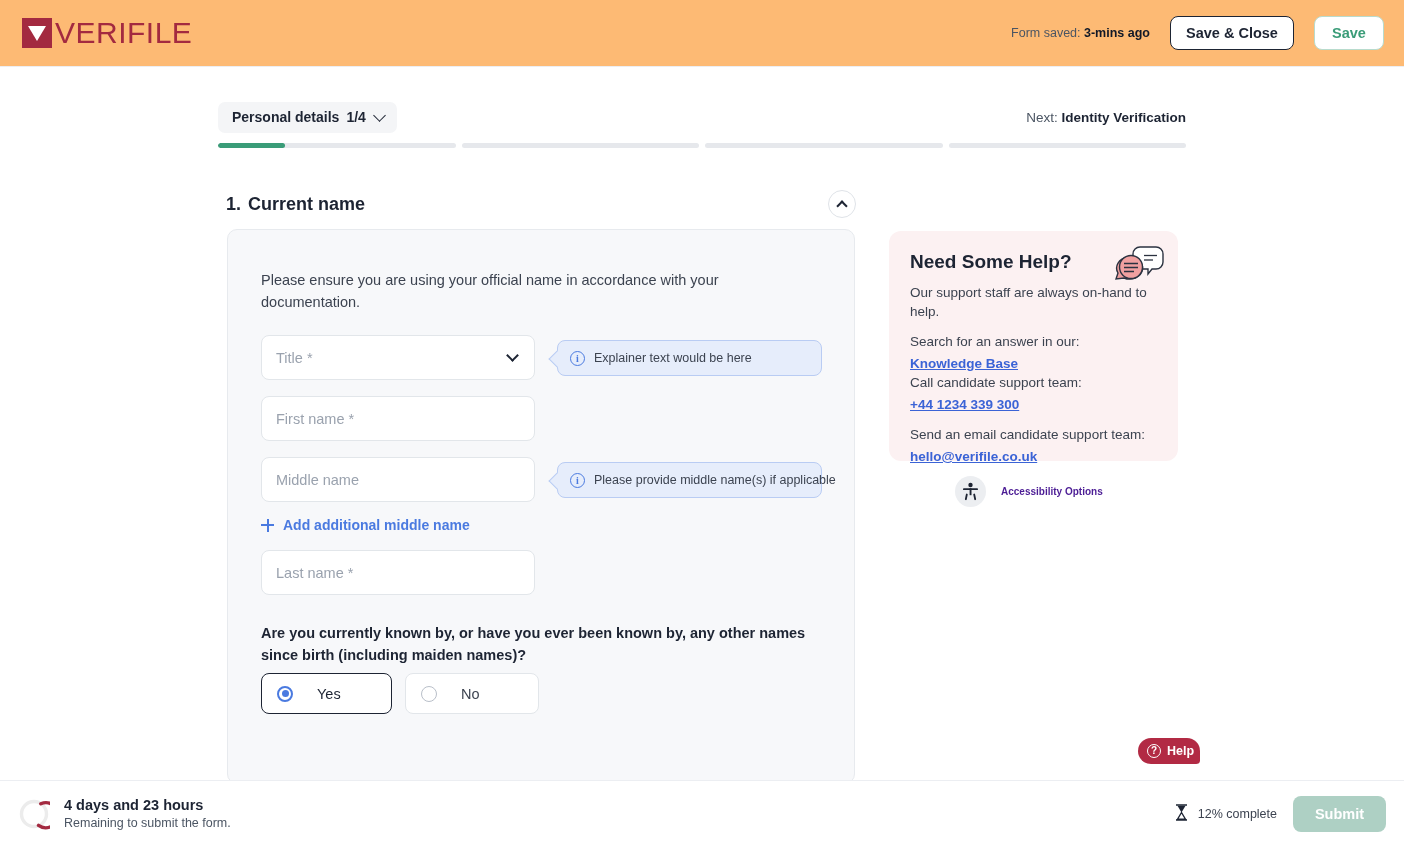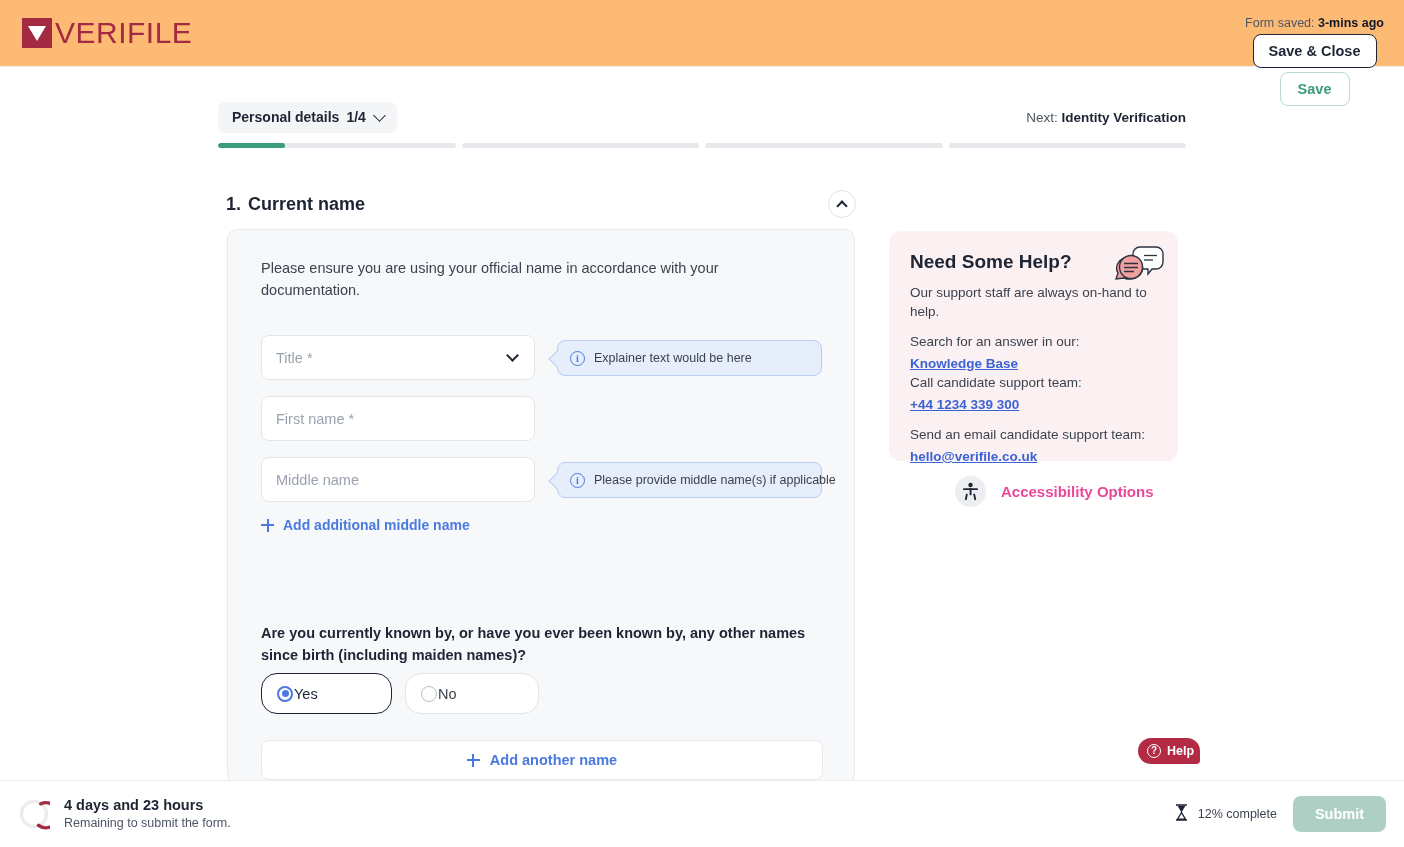--- a/index.html
+++ b/index.html
@@ -38,21 +38,21 @@
     border-top: 15px solid #ffffff;
   }
   .logo-word {
     font-size: 30px; letter-spacing: 0.5px; color: #a32a40;
     font-weight: 400; margin-left: 3px; line-height: 30px;
     font-family: "Liberation Sans", sans-serif;
   }
 
   .header-right {
     position: absolute; right: 20px; top: 16px;
-    display: flex; align-items: center; gap: 4px; flex-direction: column;
+    display: flex; align-items: center; gap: 20px;
   }
   .form-saved {
     font-size: 12.5px; color: #4b5563; white-space: nowrap;
   }
   .form-saved b { color: #111827; font-weight: 700; }
   .btn {
     border-radius: 8px; font-size: 14.5px; font-weight: 700;
     cursor: pointer; background: #fff; white-space: nowrap;
     display: flex; align-items: center; justify-content: center;
   }
@@ -112,21 +112,21 @@
   }
 
   
   .form-card {
     position: absolute; top: 229px; left: 227px;
     width: 628px; height: 555px;
     background: #f7f8fa; border: 1px solid #e7eaee;
     border-radius: 10px; overflow: hidden;
   }
   .intro {
-    position: absolute; top: 27px; left: 33px; width: 520px;
+    position: absolute; top: 39px; left: 33px; width: 520px;
     font-size: 14.5px; line-height: 22px; color: #3c4350;
   }
 
   .field {
     position: absolute; left: 33px; width: 274px; height: 45px;
     background: #ffffff; border: 1px solid #e2e6ea; border-radius: 8px;
     display: flex; align-items: center; padding: 0 14px;
     font-size: 14.5px; color: #9aa2ae; cursor: text;
   }
   .field.select { cursor: pointer; justify-content: space-between; }
@@ -175,22 +175,22 @@
   .plus::before { left: 0; top: 5.5px; width: 13px; height: 2px; }
   .plus::after  { top: 0; left: 5.5px; height: 13px; width: 2px; }
 
   .question {
     position: absolute; left: 33px; top: 392px; width: 565px;
     font-size: 14.5px; line-height: 22px; font-weight: 700; color: #1d2433;
   }
 
   .radio-row { position: absolute; left: 33px; top: 443px; display: flex; gap: 13px; }
   .radio-card {
-    height: 41px; background: #ffffff; border-radius: 16px;
-    display: flex; align-items: center; gap: 1px; padding: 0 15px;
+    height: 41px; background: #ffffff; border-radius: 8px;
+    display: flex; align-items: center; gap: 24px; padding: 0 15px;
     font-size: 14.5px; color: #1d2433; cursor: pointer;
   }
   .radio-card.selected { border: 1.8px solid #1d2433; width: 131px; }
   .radio-card.unselected { border: 1px solid #e2e6ea; width: 134px; color: #3c4350; }
   .radio-dot {
     width: 16px; height: 16px; border-radius: 50%; flex: none;
     border: 2px solid #4a7ae0; display: flex; align-items: center; justify-content: center;
   }
   .radio-dot i { width: 7px; height: 7px; border-radius: 50%; background: #4a7ae0; display: block; }
   .radio-dot.empty { border: 1.8px solid #b9bfc9; }
@@ -221,21 +221,21 @@
   }
 
   .a11y {
     position: absolute; left: 955px; top: 476px;
     display: flex; align-items: center; gap: 15px; cursor: pointer;
   }
   .a11y-circle {
     width: 31px; height: 31px; border-radius: 50%; background: #eceef1;
     display: flex; align-items: center; justify-content: center;
   }
-  .a11y-label { font-size: 15px; font-weight: 700; color: #ec4899; }
+  .a11y-label { font-size: 10px; font-weight: 700; color: #4c1d95; }
 
   
   .help-fab {
     position: absolute; left: 1138px; top: 738px;
     width: 62px; height: 26px; background: #b22a44;
     border-top-left-radius: 14px; border-bottom-left-radius: 14px;
     border-top-right-radius: 14px; border-bottom-right-radius: 4px;
     display: flex; align-items: center; gap: 6px; padding-left: 9px;
     cursor: pointer;
   }
@@ -349,40 +349,39 @@
     <div class="tip tip-2">
       <span class="info-i">i</span>
       <span>Please provide middle name(s) if applicable</span>
     </div>
 
     <div class="add-link">
       <span class="plus"></span>
       <span>Add additional middle name</span>
     </div>
 
+    <div class="field f-last">
+      <span>Last name *</span>
+    </div>
 
     <div class="question">Are you currently known by, or have you ever been known by, any other names since birth (including maiden names)?</div>
 
     <div class="radio-row">
       <div class="radio-card selected">
         <span class="radio-dot">
             <i></i>
           </span>
         <span>Yes</span>
       </div>
       <div class="radio-card unselected">
         <span class="radio-dot empty"></span>
         <span>No</span>
       </div>
     </div>
 
-    <div class="add-another">
-      <span class="plus"></span>
-      <span>Add another name</span>
-    </div>
   </div>
 
   <div class="help-card">
     <div class="help-title">Need Some Help?</div>
     <div class="bubbles">
       <svg width="54" height="46" viewBox="0 0 54 46">
         <path d="M30 4 h16 a7 7 0 0 1 7 7 v8 a7 7 0 0 1 -7 7 h-4 l-4 5 v-5 h-8 a7 7 0 0 1 -7 -7 v-8 a7 7 0 0 1 7 -7 z" fill="#ffffff" stroke="#2b3240" stroke-width="1.4"></path>
         <line x1="34" y1="12.5" x2="47" y2="12.5" stroke="#2b3240" stroke-width="1.3"></line>
         <line x1="34" y1="17" x2="43" y2="17" stroke="#2b3240" stroke-width="1.3"></line>
         <path d="M6 36 l2 -6 a13 11 0 1 1 6 5 z" fill="#f0a0a0" stroke="#2b3240" stroke-width="1.4"></path>

